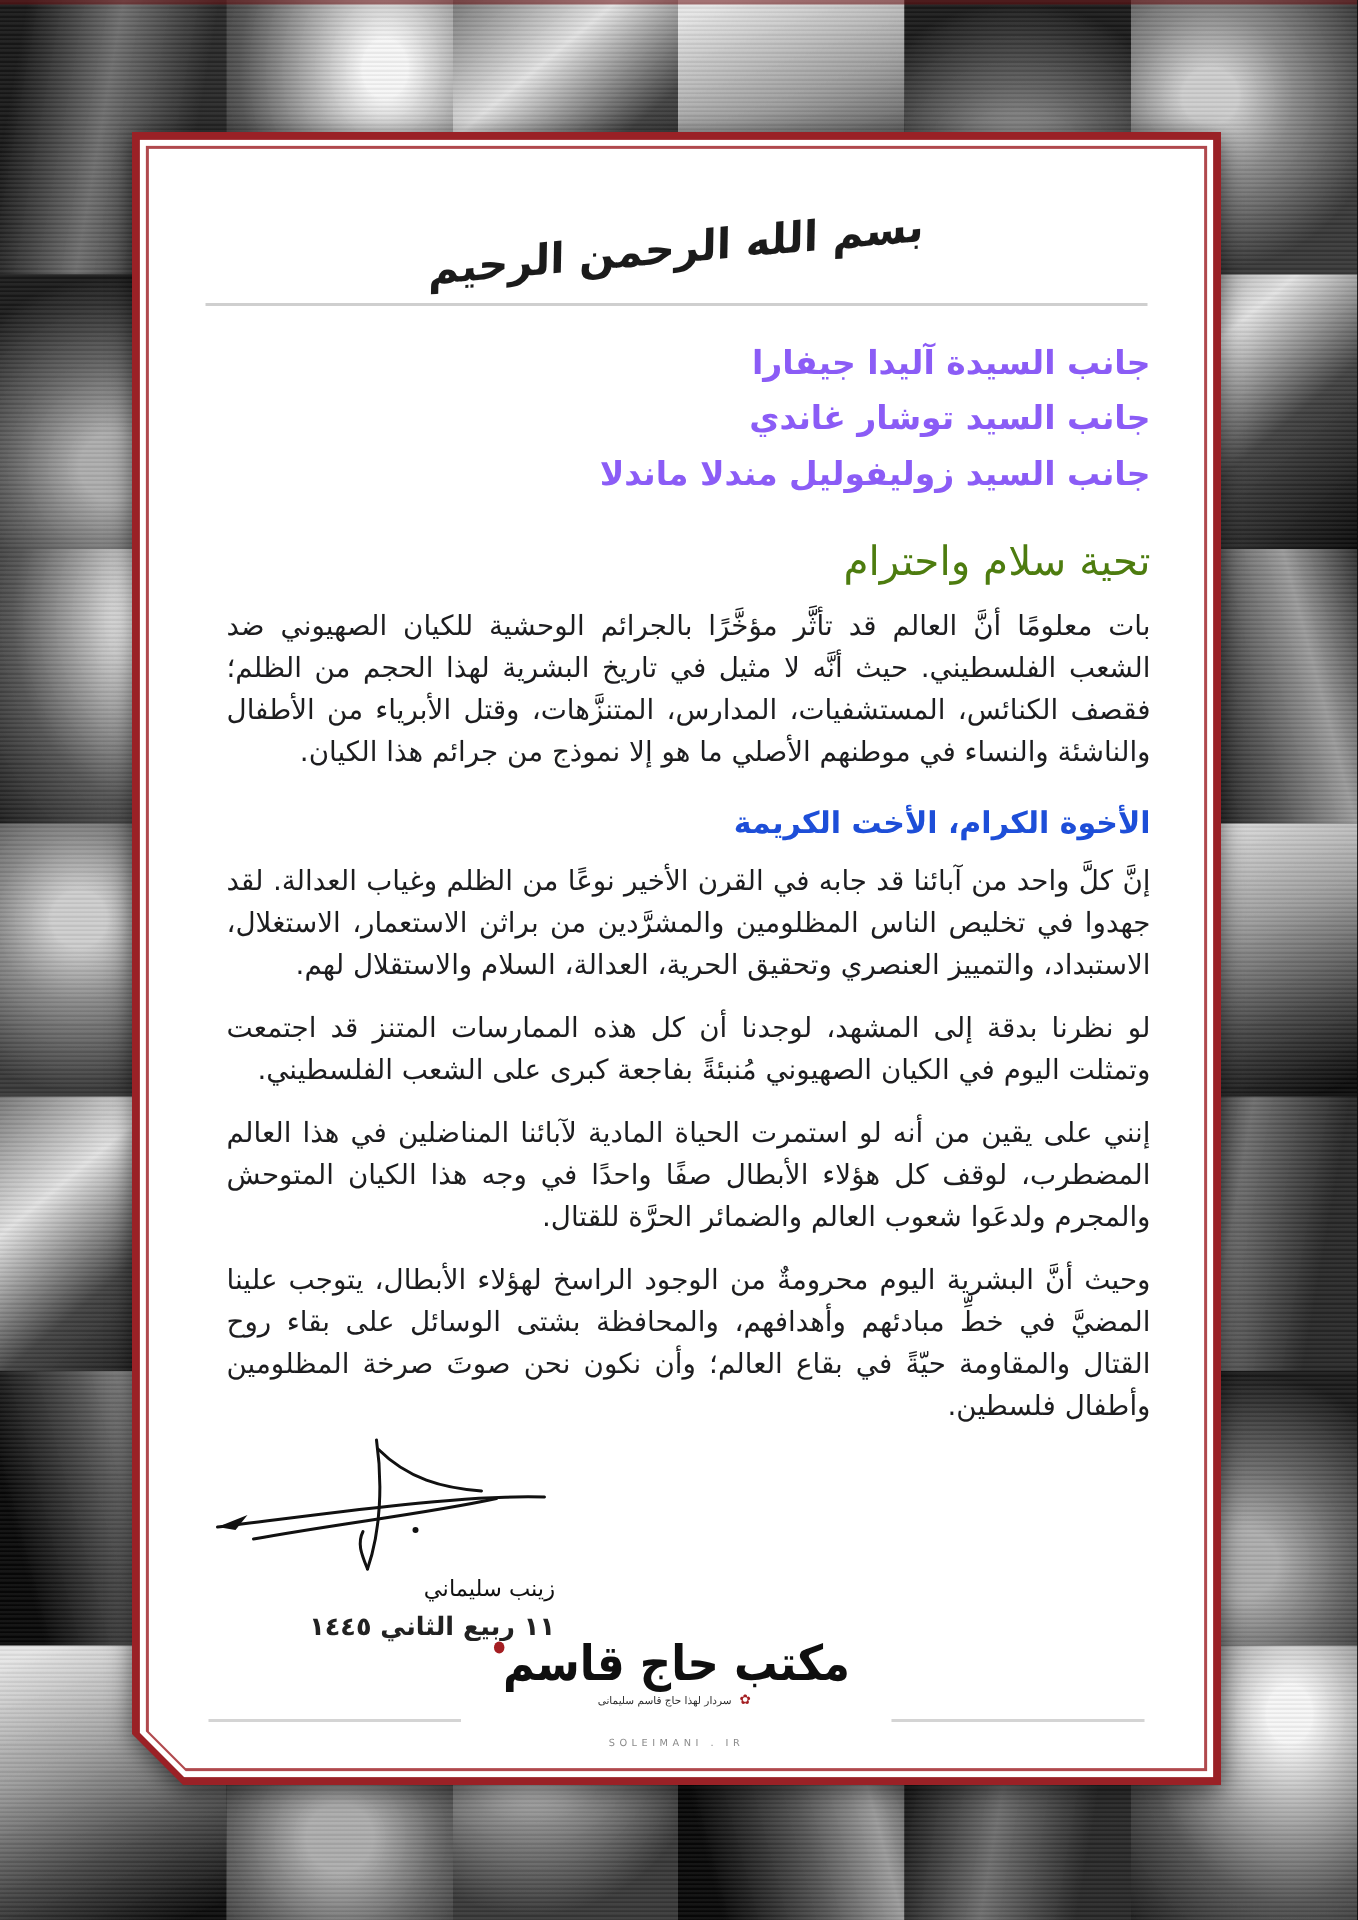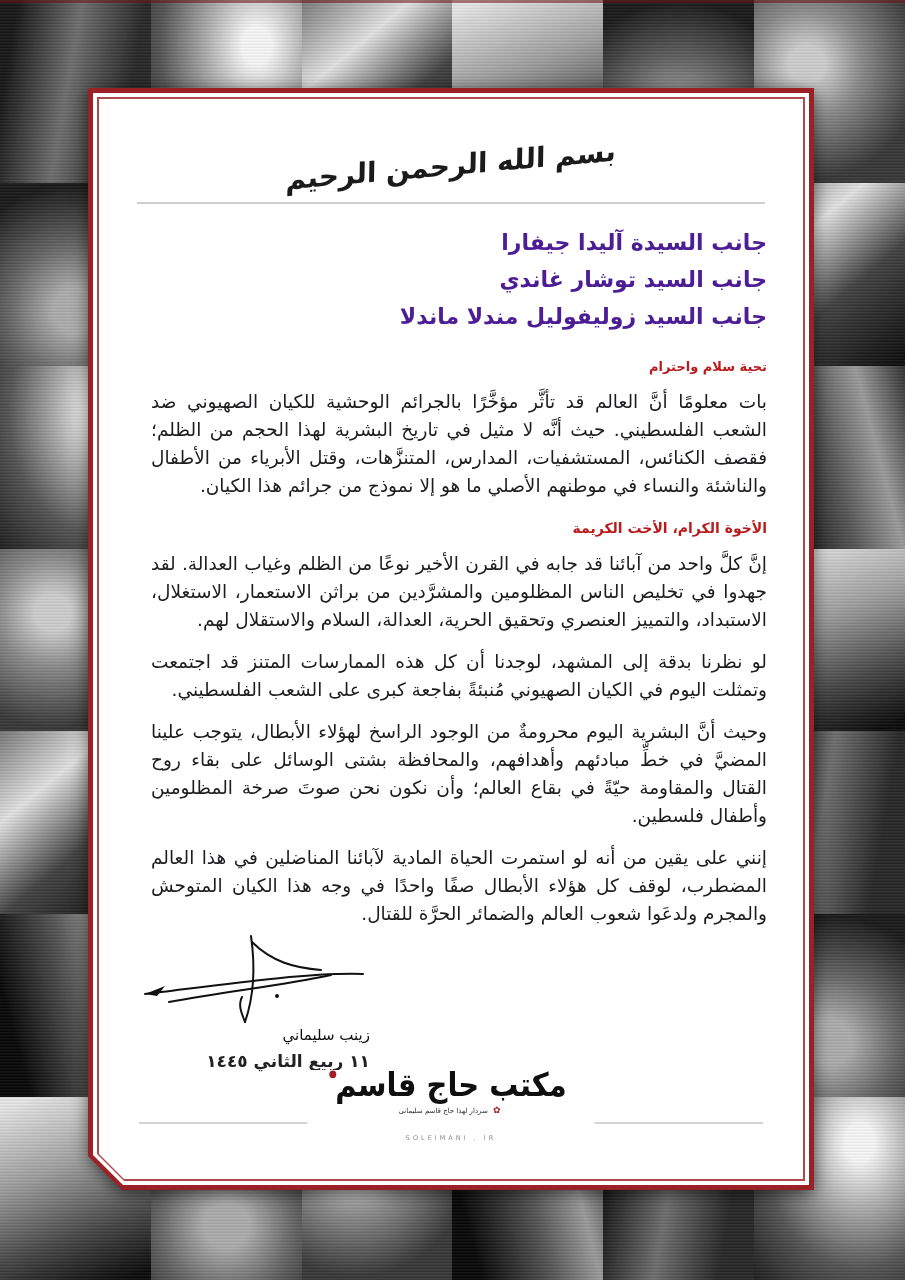--- a/index.html
+++ b/index.html
@@ -53,27 +53,27 @@
 
   
   .bismillah{
     width:fit-content;margin:24px auto 6px auto;
     font-size:28px;font-weight:bold;color:#1b1b1b;
     transform:rotate(-5deg) skewX(-6deg);
     letter-spacing:-1px;
   }
   .divider{height:2px;background:#cfcfcf;border:none;margin:20px 2px 0 2px;}
   .recipients{margin-top:20px;}
-  .recipient{font-size:22px;font-weight:bold;line-height:37px;color:#4c1d95;}
-  .greeting{font-size:13px;font-weight:bold;margin:24px 0 0 0;color:#b91c1c;}
+  .recipient{font-size:22px;font-weight:bold;line-height:37px;color:#8b5cf6;}
+  .greeting{font-size:27px;font-weight:normal;margin:24px 0 0 0;color:#4d7c0f;}
   .body-p{
     font-size:18.5px;line-height:28px;margin:14px 0 0 16px;
     text-align:justify;color:#1d1d1f;
   }
-  .sub-heading{font-size:14px;font-weight:bold;margin:20px 0 4px 0;color:#b91c1c;}
+  .sub-heading{font-size:20px;font-weight:bold;margin:20px 0 4px 0;color:#1d4ed8;}
 
   
   .sig-block{
     width:fit-content;
     margin:6px auto 0 0; 
     text-align:right;
     padding-right:6px;
   }
   .sig-svg{display:block;margin-bottom:-4px;}
   .sig-name{font-size:15px;font-weight:normal;color:#111;line-height:26px;}
@@ -171,23 +171,23 @@
               <div class="greeting">تحية سلام واحترام</div>
 
               <p class="body-p">بات معلومًا أنَّ العالم قد تأثَّر مؤخَّرًا بالجرائم الوحشية للكيان الصهيوني ضد الشعب الفلسطيني.  حيث أنَّه لا مثيل في تاريخ البشرية لهذا الحجم من الظلم؛ فقصف الكنائس، المستشفيات، المدارس، المتنزَّهات، وقتل الأبرياء من الأطفال والناشئة والنساء في موطنهم الأصلي ما هو إلا نموذج من جرائم هذا الكيان.</p>
 
               <div class="sub-heading">الأخوة الكرام، الأخت الكريمة</div>
 
               <p class="body-p">إنَّ كلَّ واحد من آبائنا قد جابه في القرن الأخير نوعًا من الظلم وغياب العدالة. لقد جهدوا في تخليص الناس المظلومين والمشرَّدين من براثن الاستعمار، الاستغلال، الاستبداد، والتمييز العنصري وتحقيق الحرية، العدالة، السلام والاستقلال لهم.</p>
 
               <p class="body-p">لو نظرنا بدقة إلى المشهد، لوجدنا أن كل هذه الممارسات المتنز قد اجتمعت وتمثلت اليوم في الكيان الصهيوني مُنبئةً بفاجعة كبرى على الشعب الفلسطيني.</p>
 
+              <p class="body-p">إنني على يقين من أنه لو استمرت الحياة المادية لآبائنا المناضلين في هذا العالم المضطرب، لوقف كل هؤلاء الأبطال صفًا واحدًا في وجه هذا الكيان المتوحش والمجرم ولدعَوا شعوب العالم والضمائر الحرَّة للقتال.</p>
+
               <p class="body-p">وحيث أنَّ البشرية اليوم محرومةٌ من الوجود الراسخ لهؤلاء الأبطال، يتوجب علينا المضيَّ في خطِّ مبادئهم وأهدافهم، والمحافظة بشتى الوسائل على بقاء روح القتال والمقاومة حيّةً في بقاع العالم؛ وأن نكون نحن صوتَ صرخة المظلومين وأطفال فلسطين.</p>
-
-              <p class="body-p">إنني على يقين من أنه لو استمرت الحياة المادية لآبائنا المناضلين في هذا العالم المضطرب، لوقف كل هؤلاء الأبطال صفًا واحدًا في وجه هذا الكيان المتوحش والمجرم ولدعَوا شعوب العالم والضمائر الحرَّة للقتال.</p>
 
               <div class="sig-block">
                 <svg class="sig-svg" width="235" height="92" viewBox="0 0 235 92">
                   <g fill="none" stroke="#111" stroke-width="2" stroke-linecap="round">
                     <path d="M10 60 C 70 53 170 38 228 40"></path>
                     <path d="M34 68 C 95 57 150 51 196 41"></path>
                     <path d="M116 2 C 120 30 119 62 110 88"></path>
                     <path d="M117 8 C 137 28 160 34 186 36"></path>
                     <path d="M110 88 C 106 78 103 71 107 63"></path>
                   </g>

